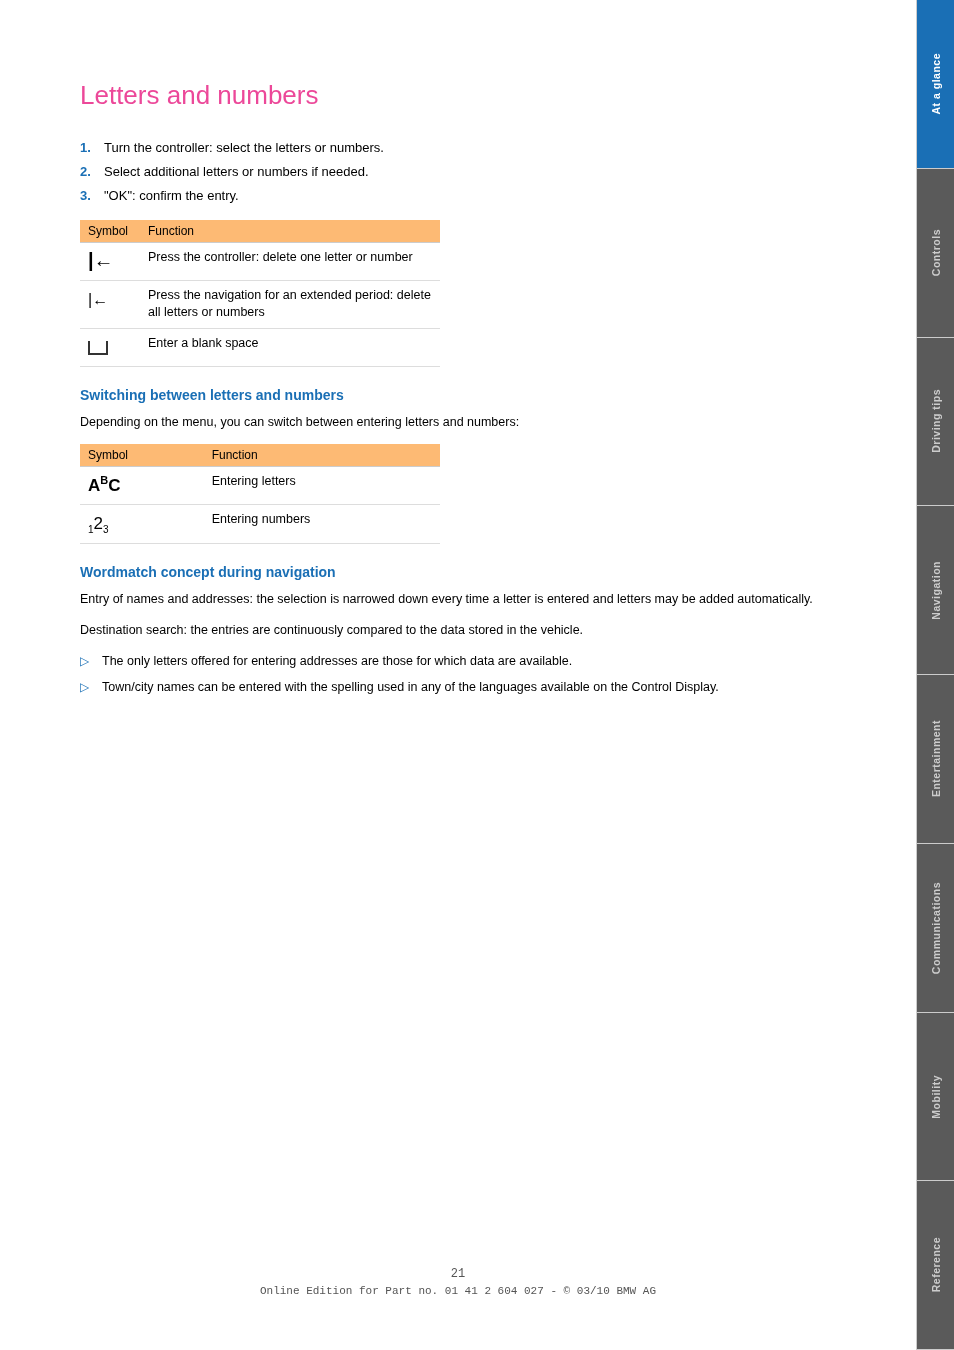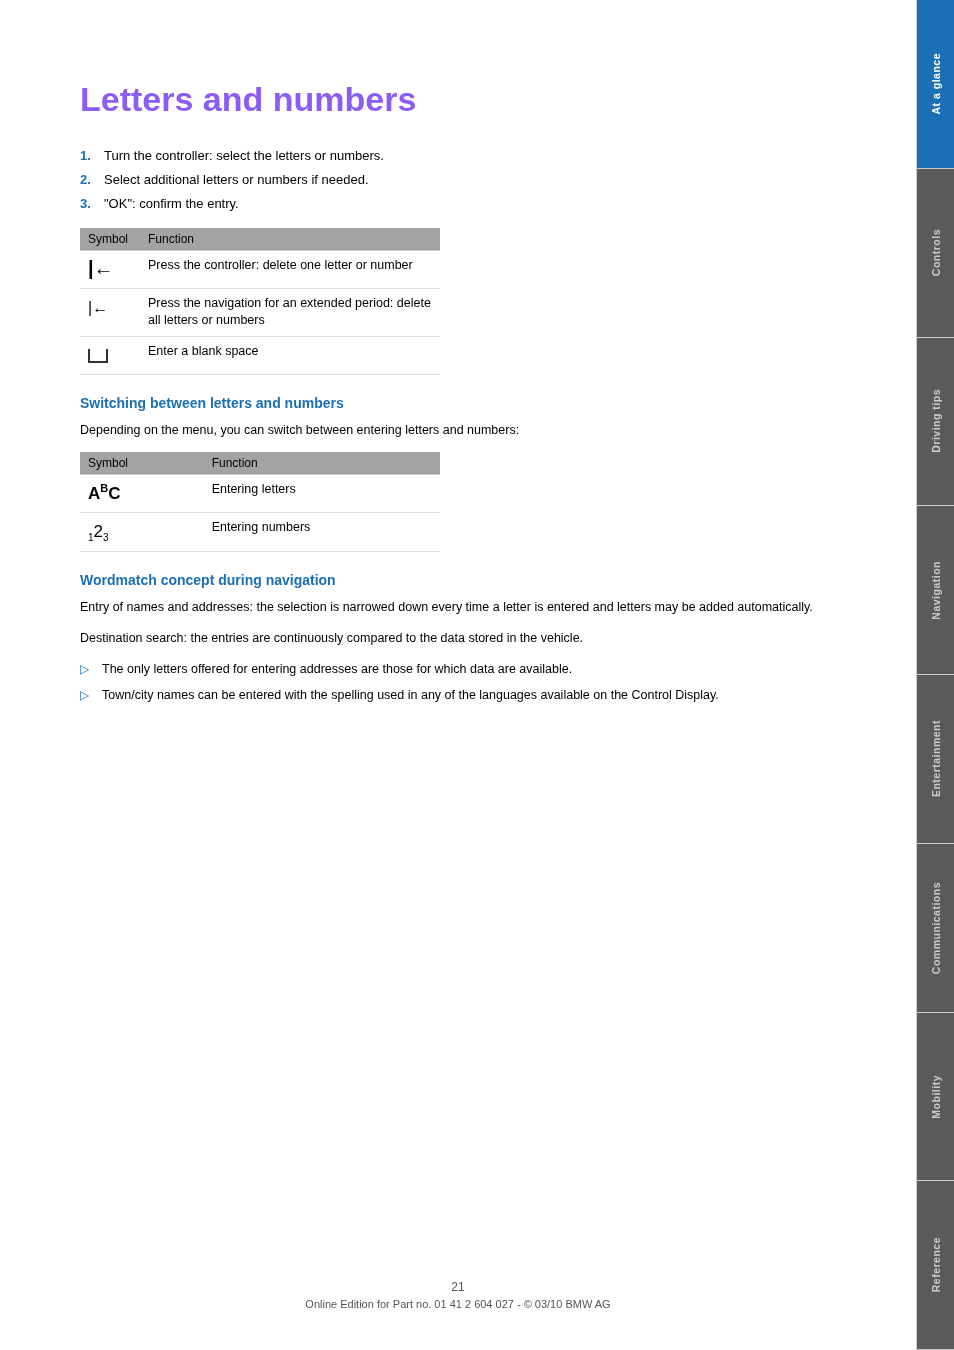--- a/index.html
+++ b/index.html
@@ -13,23 +13,23 @@
       flex-direction: row;
     }
 
     .main-content {
       flex: 1;
       padding: 80px 50px 40px 80px;
       position: relative;
     }
 
     .page-title {
-      font-size: 34px;
-      font-weight: bold;
-      color: #8b5cf6;
+      font-size: 26px;
+      font-weight: normal;
+      color: #ec4899;
       margin-bottom: 28px;
     }
 
     .section-heading {
       font-size: 14px;
       font-weight: bold;
       color: #1a6fb5;
       margin-bottom: 10px;
     }
 
@@ -51,21 +51,21 @@
       margin-right: 4px;
     }
 
     .symbol-table {
       border-collapse: collapse;
       width: 360px;
       margin-bottom: 20px;
     }
 
     .symbol-table thead tr {
-      background: #a3a3a3;
+      background: #fdba74;
     }
 
     .symbol-table th {
       text-align: left;
       padding: 4px 8px;
       font-size: 12px;
       font-weight: normal;
       border-bottom: 1px solid #ccc;
     }
 
@@ -141,26 +141,27 @@
     .bullet-list li .arrow {
       color: #1a6fb5;
       min-width: 18px;
       margin-right: 4px;
       font-size: 12px;
       margin-top: 1px;
     }
 
     .footer {
       position: absolute;
-      bottom: 40px;
+      bottom: 53px;
       left: 0;
       right: 0;
       text-align: center;
       font-size: 11px;
       color: #555;
+      font-family: Liberation Mono, monospace;
     }
 
     .footer .page-num {
       display: block;
       margin-bottom: 4px;
       font-size: 12px;
     }
 
     
     .right-sidebar {

